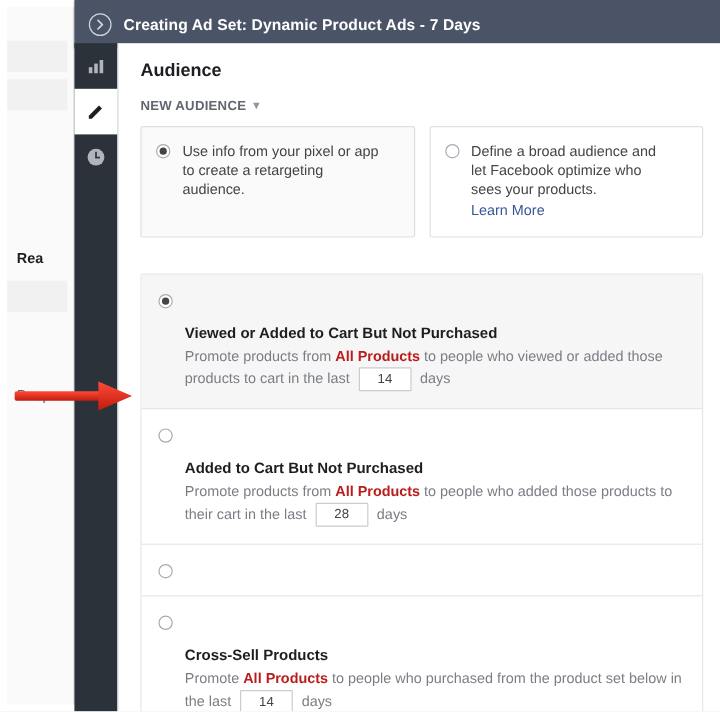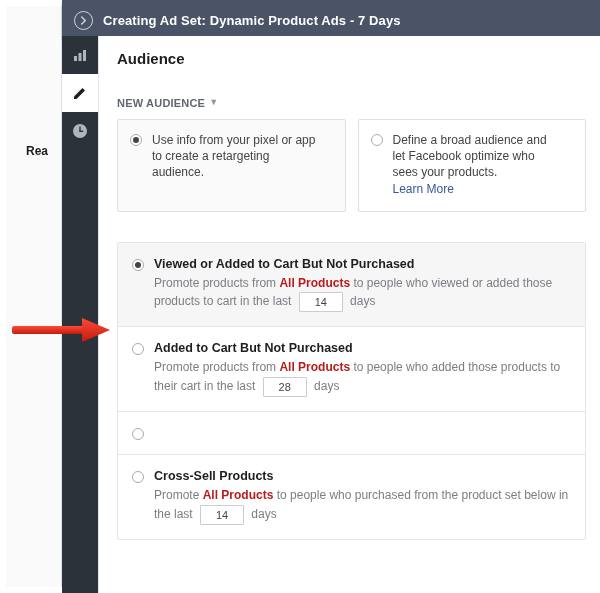--- a/index.html
+++ b/index.html
@@ -13,21 +13,21 @@
     color: #1c1e21;
     font-size: 12px;
   }
   .page-wrap {
     width:600px; height:593px; background:#fff; position:relative; overflow:hidden;
   }
   
   .under-left {
     position:absolute; left:6px; top:6px; bottom:6px; width:56px;
     border-right:1px solid #dddfe2; background:#fafafa;
-    display:flex; align-items:flex-start;
+    display:flex; flex-direction:column; align-items:flex-start;
     padding-top:28px; gap:6px;
   }
   .under-left .placeholder {
     width:50px; height:26px; background:#f1f1f1;
   }
   .under-left .label {
     margin-top:110px; padding-left:8px; font-size:12px; color:#1c1e21; font-weight:600;
   }
   .under-left .label2 {
     margin-top:56px; padding-left:8px; font-size:12px; color:#606770;
@@ -59,21 +59,21 @@
   }
   .vnav .item.active { background:#fff; color:#1c1e21; }
   .vnav .item svg { width:16px; height:16px; }
 
   
   .main {
     position:absolute; top:36px; left:98px; right:0; bottom:0;
     background:#fff; border-left:1px solid #e4e6eb;
     padding:14px 14px 18px 18px; overflow:hidden;
   }
-  .main h2 { font-size:15px; font-weight:600; margin-bottom:30px; }
+  .main h2 { font-size:15px; font-weight:600; margin-bottom:16px; }
   .section-label {
     font-size:11px; color:#606770; font-weight:700; letter-spacing:.2px;
     text-transform:uppercase; display:flex; align-items:flex-start; gap:4px;
     margin-bottom:10px; cursor:pointer;
   }
   .section-label .caret { font-size:9px; color:#90949c;}
   .row { display:flex; gap:12px; margin-bottom:30px; }
   .card {
     flex:1 1 50%; border:1px solid #dcdfe3; border-radius:2px; padding:12px 23px 14px 12px;
     display:flex; align-items:flex-start; gap:10px; background:#fff; min-height:76px;
@@ -89,21 +89,21 @@
   .card-text { font-size:12px; color:#444; line-height:1.35; }
   .card-text a { color:#365899; text-decoration:none; cursor:pointer; }
 
   .option-list { border:1px solid #e4e6eb; border-radius:2px; }
   .option {
     padding:14px 14px 14px 14px; border-bottom:1px solid #e4e6eb;
     display:flex; align-items:flex-start; gap:10px;
   }
   .option:last-child { border-bottom:none; }
   .option.selected { background:#f6f6f7; }
-  .opt-body { flex:1; }
+  .opt-body { flex:1;margin-top:28px; }
   .opt-title { font-weight:700; font-size:12.5px; color:#1c1e21; margin-bottom:3px; }
   .opt-desc { font-size:12px; color:#7a7e84; line-height:1.55; }
   .opt-desc b { color:#b91c1c; font-weight:700;}
   .num-input {
     display:inline-block; width:44px; height:20px; border:1px solid #c9ccd1;
     background:#fff; text-align:center; font-size:11px; color:#444;
     line-height:18px; vertical-align:middle; margin:0 4px; border-radius:1px;
   }
 
   

